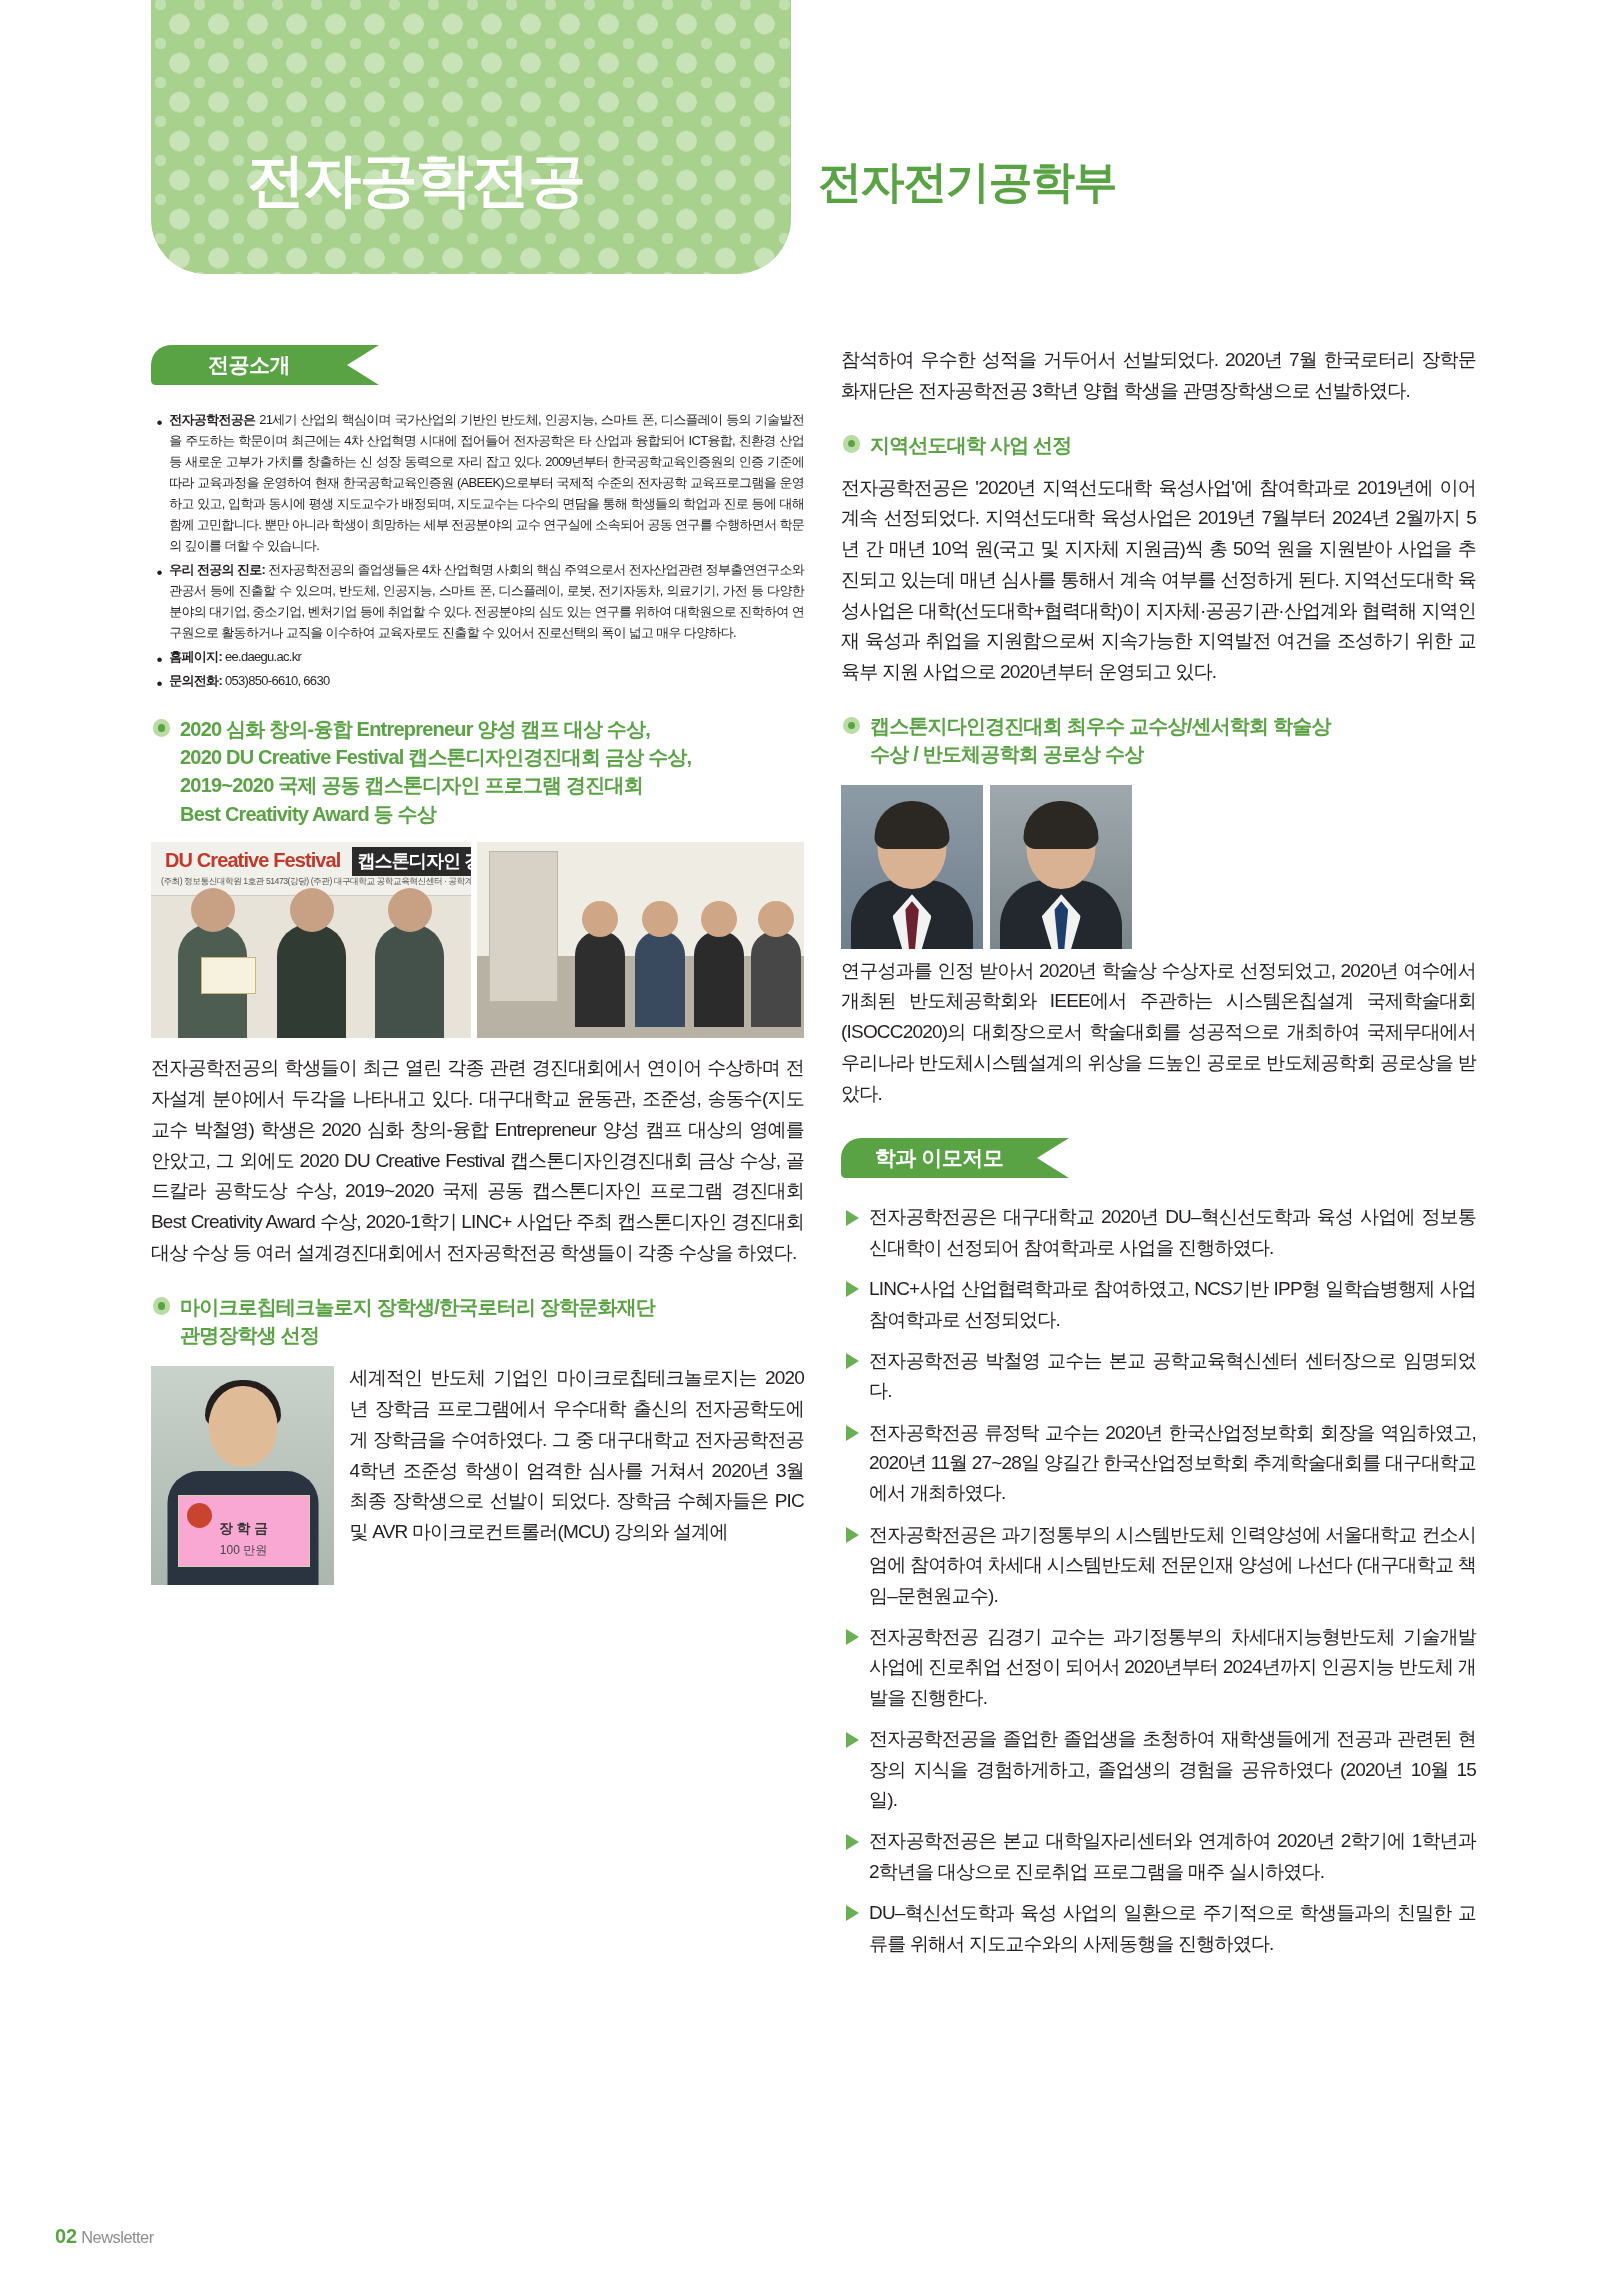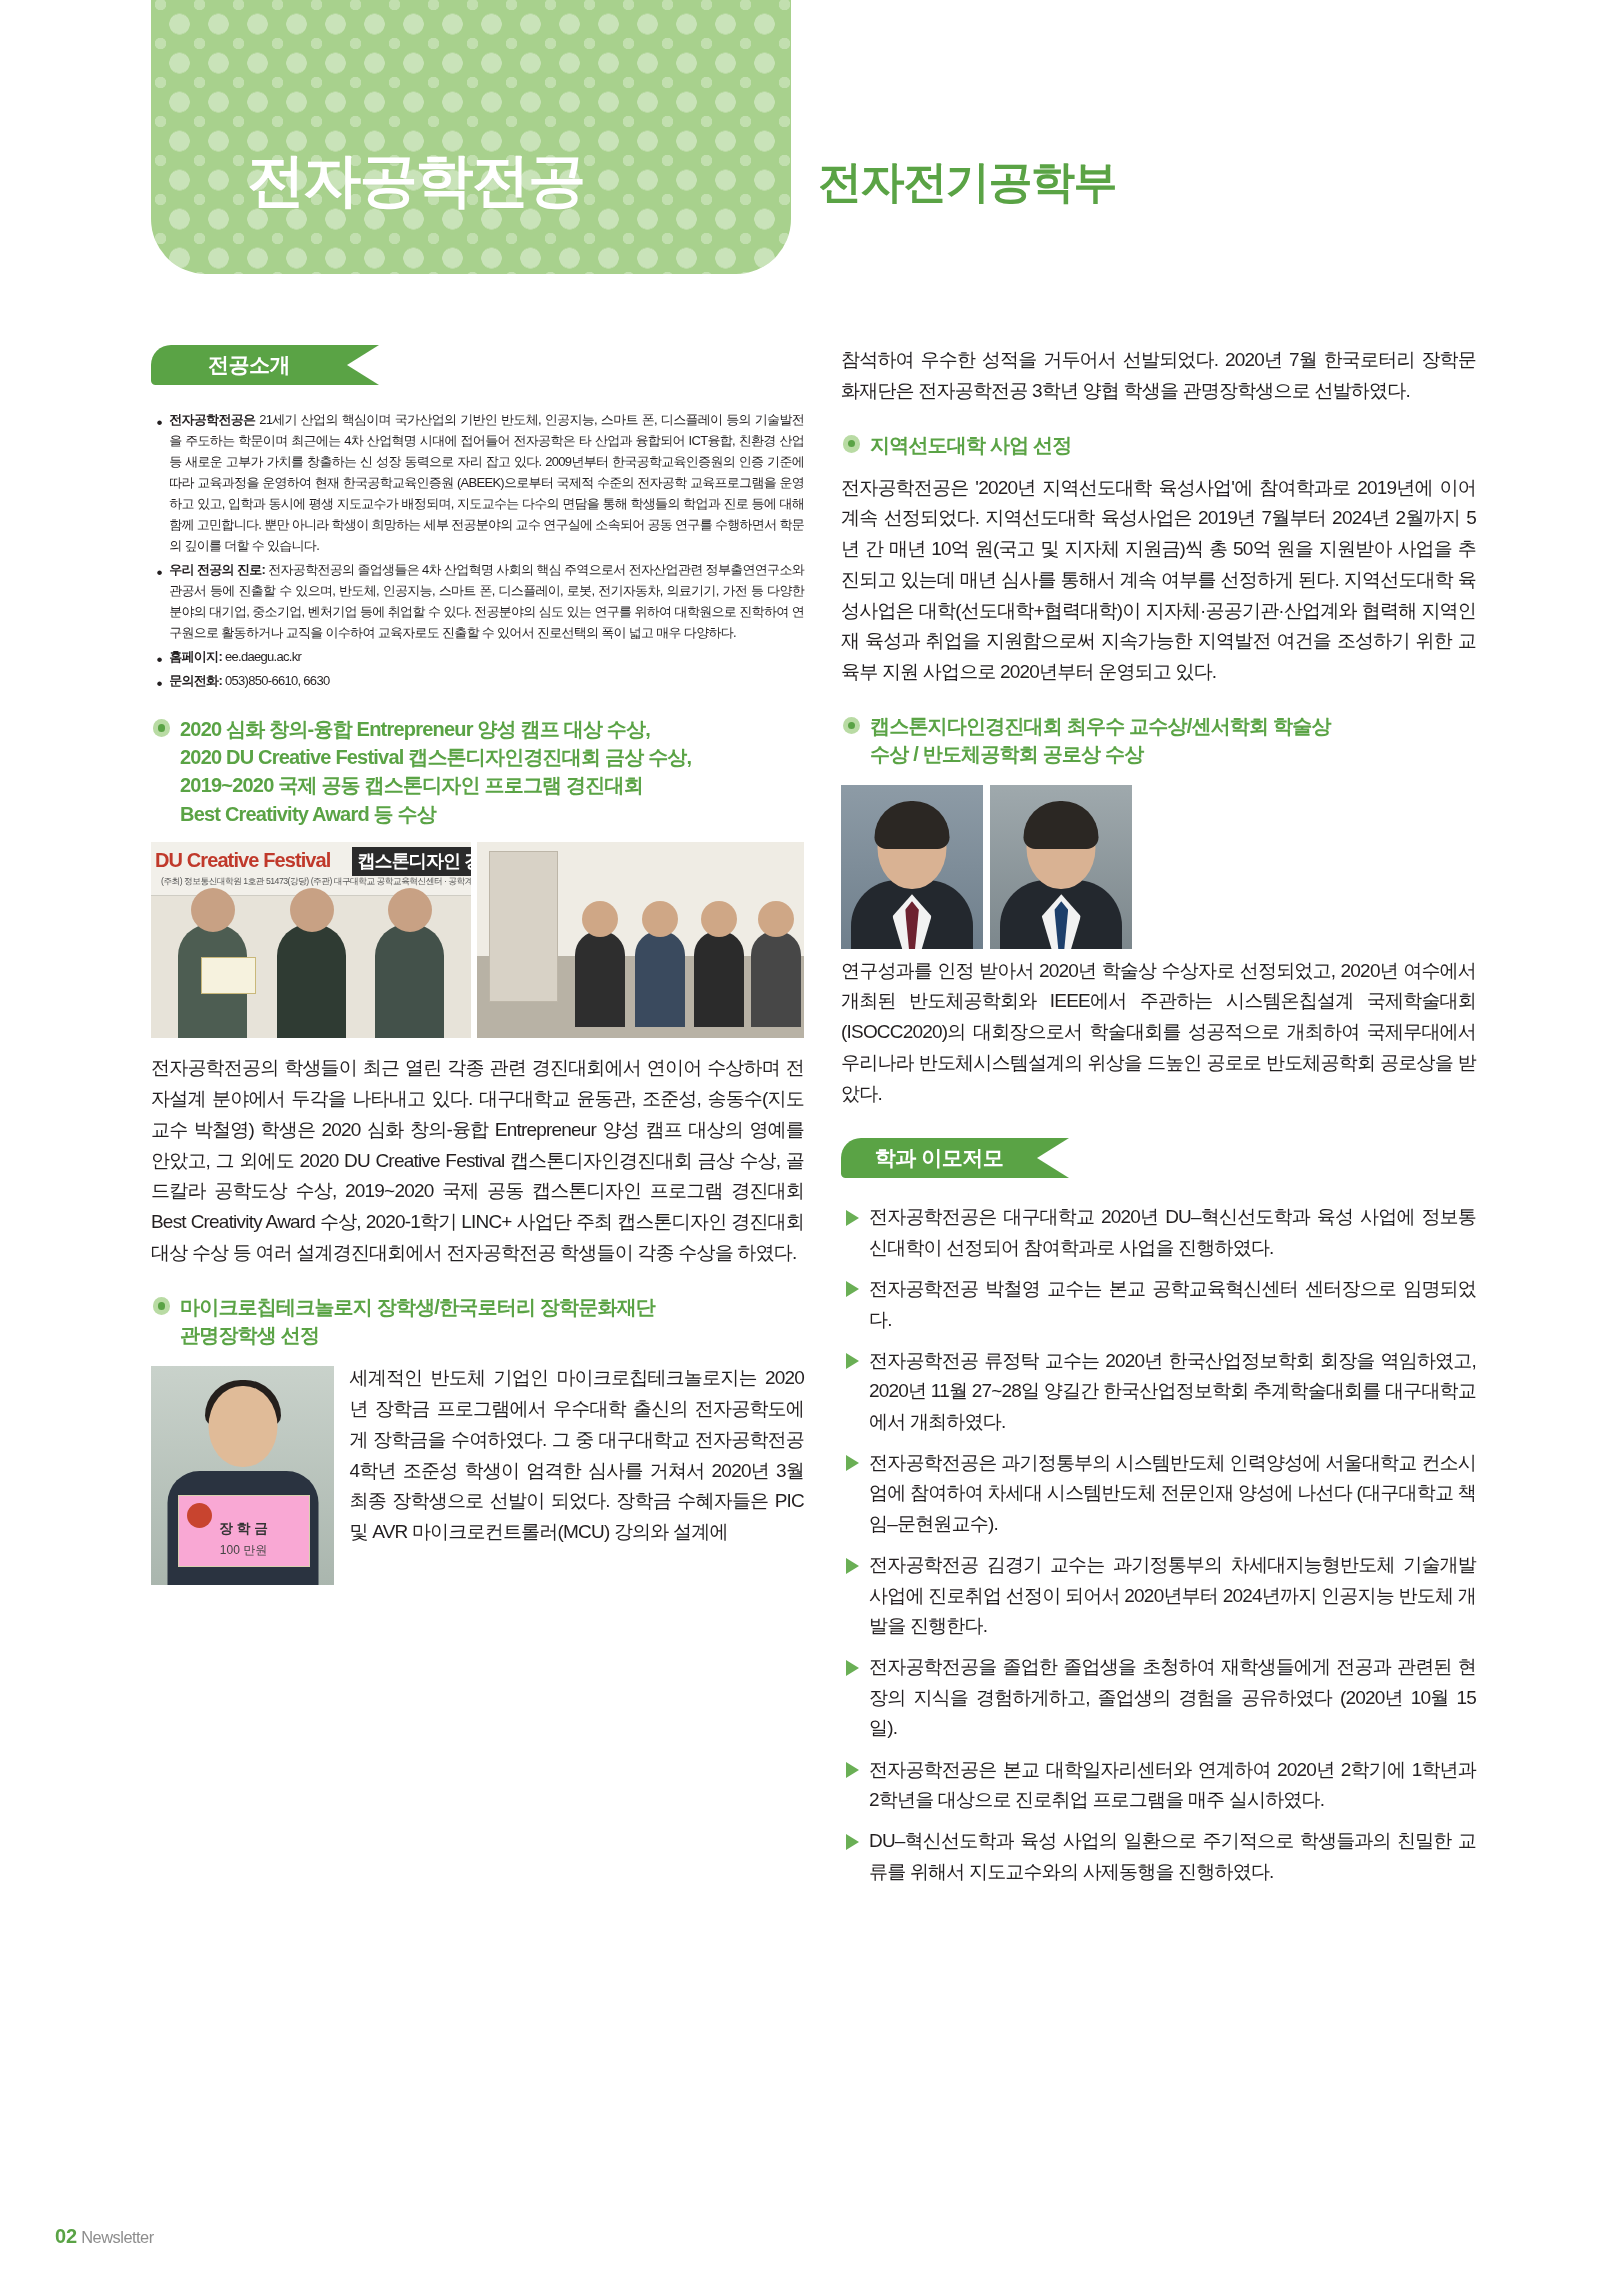--- a/index.html
+++ b/index.html
@@ -172,21 +172,21 @@
   }
   .ph-award { width: 320px; height: 196px; }
   .ph-group { width: 327px; height: 196px; }
 
   
   .ph-award .banner {
     position:absolute; left:0; top:0; width:100%; height:54px;
     background:#f2f0ea; border-bottom: 1.8px solid #cfcdc4;
   }
   .ph-award .banner .t1 {
-    position:absolute; left:4px; top:7.3px;
+    position:absolute; left:14px; top:7.3px;
     color:#c0392b; font-size:20px; font-weight:bold; letter-spacing:-0.9px;
     white-space: nowrap;
   }
   .ph-award .banner .t2 {
     position:absolute; left:201px; top:4.6px;
     background:#2a2a2a; color:#fff; font-size:18px; font-weight:bold;
     padding: 2.7px 5.5px; letter-spacing:-0.9px; white-space: nowrap;
   }
   .ph-award .banner .t3 {
     position:absolute; left:10px; top:34px; color:#555; font-size:8.7px; letter-spacing:-0.5px;
@@ -452,20 +452,21 @@
   </div>
 
   <div class="ribbon" style="margin-top:29px">
     <div class="body"></div>
     <div class="arrow"></div>
     <div class="txt">학과 이모저모</div>
   </div>
 
   <ul class="tri">
     <li>전자공학전공은 대구대학교 2020년 DU–혁신선도학과 육성 사업에 정보통신대학이 선정되어 참여학과로 사업을 진행하였다.</li>
+    <li>LINC+사업 산업협력학과로 참여하였고, NCS기반 IPP형 일학습병행제 사업 참여학과로 선정되었다.</li>
     <li>전자공학전공 박철영 교수는 본교 공학교육혁신센터 센터장으로 임명되었다.</li>
     <li>전자공학전공 류정탁 교수는 2020년 한국산업정보학회 회장을 역임하였고, 2020년 11월 27~28일 양길간 한국산업정보학회 추계학술대회를 대구대학교에서 개최하였다.</li>
     <li>전자공학전공은 과기정통부의 시스템반도체 인력양성에 서울대학교 컨소시엄에 참여하여 차세대 시스템반도체 전문인재 양성에 나선다 (대구대학교 책임–문현원교수).</li>
     <li>전자공학전공 김경기 교수는 과기정통부의 차세대지능형반도체 기술개발 사업에 진로취업 선정이 되어서 2020년부터 2024년까지 인공지능 반도체 개발을 진행한다.</li>
     <li>전자공학전공을 졸업한 졸업생을 초청하여 재학생들에게 전공과 관련된 현장의 지식을 경험하게하고, 졸업생의 경험을 공유하였다 (2020년 10월 15일).</li>
     <li>전자공학전공은 본교 대학일자리센터와 연계하여 2020년 2학기에 1학년과 2학년을 대상으로 진로취업 프로그램을 매주 실시하였다.</li>
     <li>DU–혁신선도학과 육성 사업의 일환으로 주기적으로 학생들과의 친밀한 교류를 위해서 지도교수와의 사제동행을 진행하였다.</li>
   </ul>
 
 </div>

